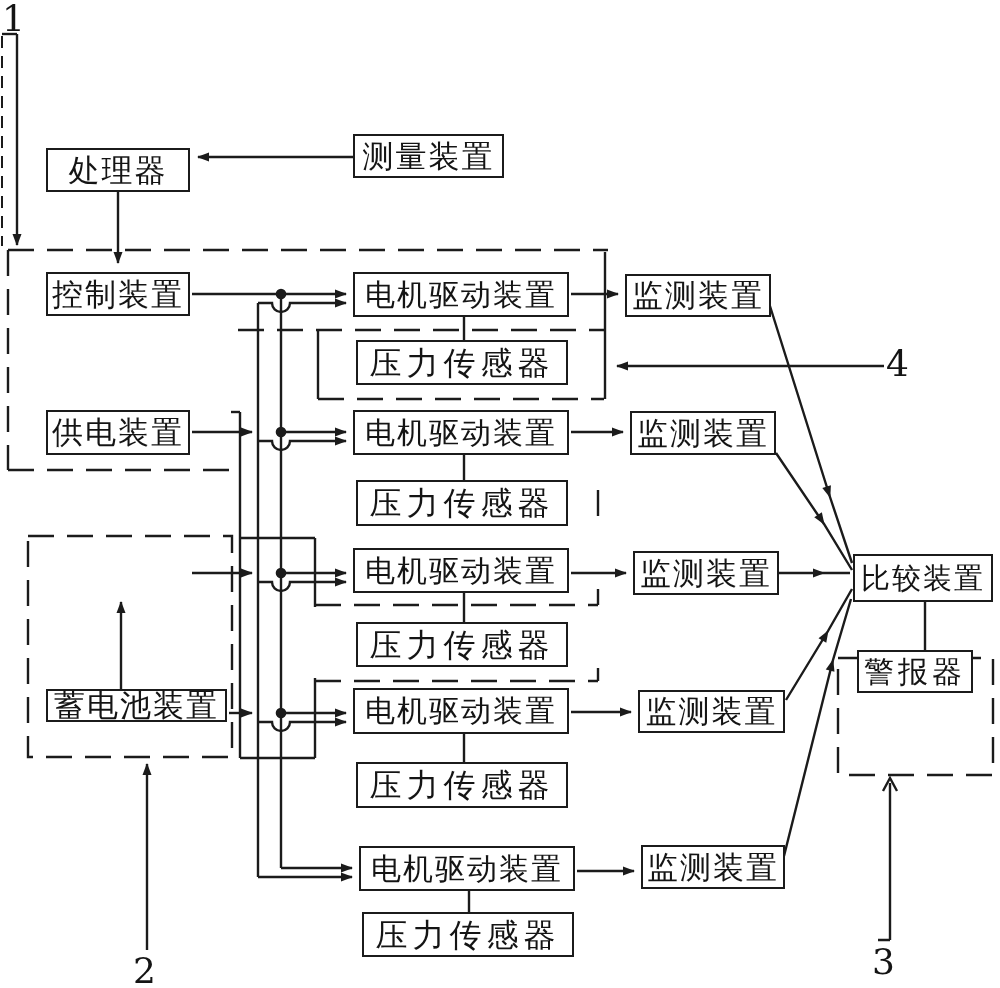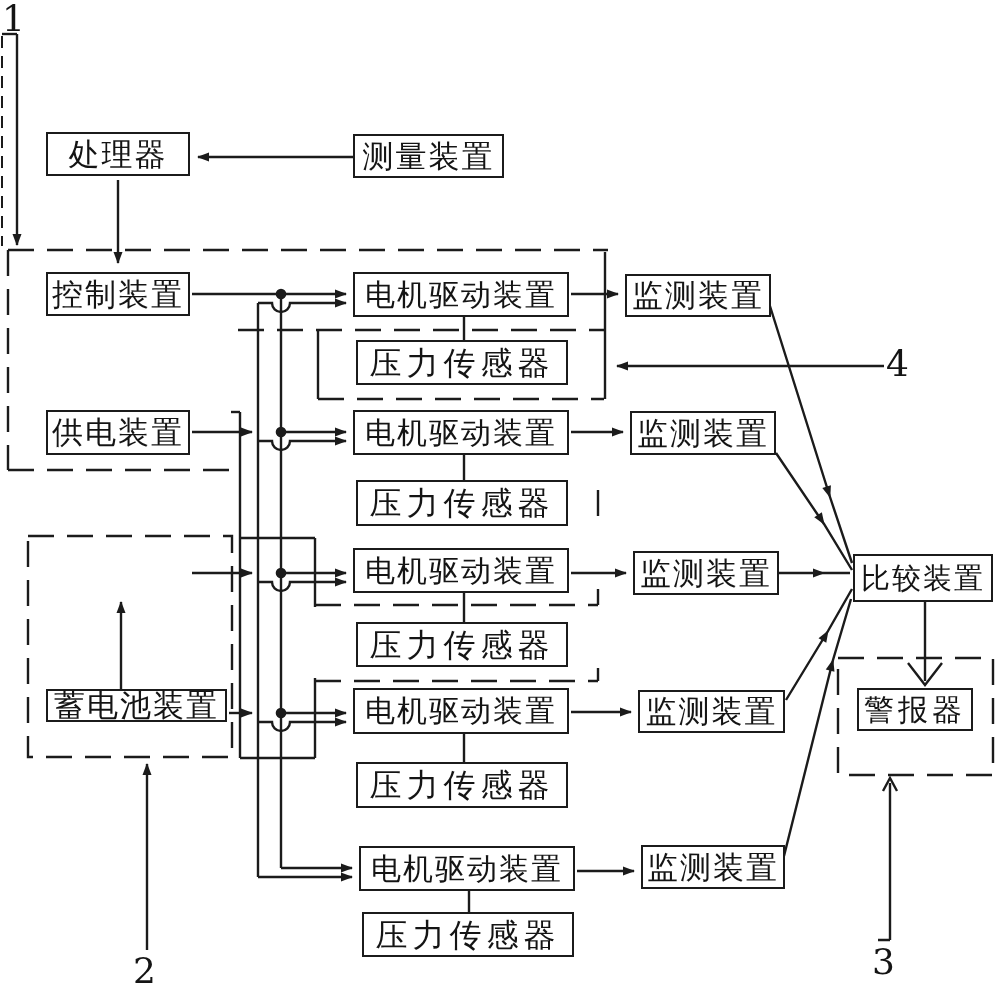--- a/index.html
+++ b/index.html
@@ -122,21 +122,21 @@
     <g>
       <path d="M2,34 H17"></path>
       <path d="M17,34 V245" marker-end="url(#arr)"></path>
       <path d="M147,950 V764" marker-end="url(#arr)"></path>
       <path d="M878,940 H890 M890,940 V783"></path>
       <path d="M883,791 L890,778 L897,791"></path>
       <path d="M884,366 H617" marker-end="url(#arr)"></path>
     </g>
   </svg>
 
-  <div class="box f31" style="left:46px;top:132px;width:144px;height:44px;">处理器</div>
+  <div class="box f31" style="left:46px;top:148px;width:144px;height:44px;">处理器</div>
   <div class="box f31" style="left:353px;top:134px;width:151px;height:44px;">测量装置</div>
   <div class="box f31" style="left:46px;top:272px;width:144px;height:44px;">控制装置</div>
   <div class="box f31" style="left:46px;top:410px;width:144px;height:45px;">供电装置</div>
   <div class="box f31" style="left:46px;top:689px;width:181px;height:33px;">蓄电池装置</div>
 
   <div class="box fmotor" style="left:353px;top:272px;width:216px;height:45px;">电机驱动装置</div>
   <div class="box fmotor" style="left:353px;top:410px;width:216px;height:45px;">电机驱动装置</div>
   <div class="box fmotor" style="left:353px;top:548px;width:216px;height:45px;">电机驱动装置</div>
   <div class="box fmotor" style="left:353px;top:688px;width:216px;height:46px;">电机驱动装置</div>
   <div class="box fmotor" style="left:359px;top:846px;width:216px;height:45px;">电机驱动装置</div>
@@ -147,20 +147,20 @@
   <div class="box f33" style="left:356px;top:762px;width:212px;height:46px;">压力传感器</div>
   <div class="box f33" style="left:362px;top:912px;width:212px;height:45px;">压力传感器</div>
 
   <div class="box fmon" style="left:625px;top:274px;width:146px;height:43px;">监测装置</div>
   <div class="box fmon" style="left:630px;top:411px;width:146px;height:44px;">监测装置</div>
   <div class="box fmon" style="left:633px;top:551px;width:146px;height:44px;">监测装置</div>
   <div class="box fmon" style="left:638px;top:690px;width:147px;height:43px;">监测装置</div>
   <div class="box fmon" style="left:641px;top:845px;width:144px;height:44px;">监测装置</div>
 
   <div class="box fcmp" style="left:853px;top:554px;width:140px;height:48px;">比较装置</div>
-  <div class="box falm" style="left:857px;top:688px;width:116px;height:43px;">警报器</div>
+  <div class="box falm" style="left:857px;top:650px;width:116px;height:43px;">警报器</div>
 
   <div class="ref" style="left:2px;top:1px;">1</div>
   <div class="ref" style="left:133px;top:953px;">2</div>
   <div class="ref" style="left:872px;top:944px;">3</div>
   <div class="ref" style="left:886px;top:346px;">4</div>
 
 </div>
 
 </body></html>

